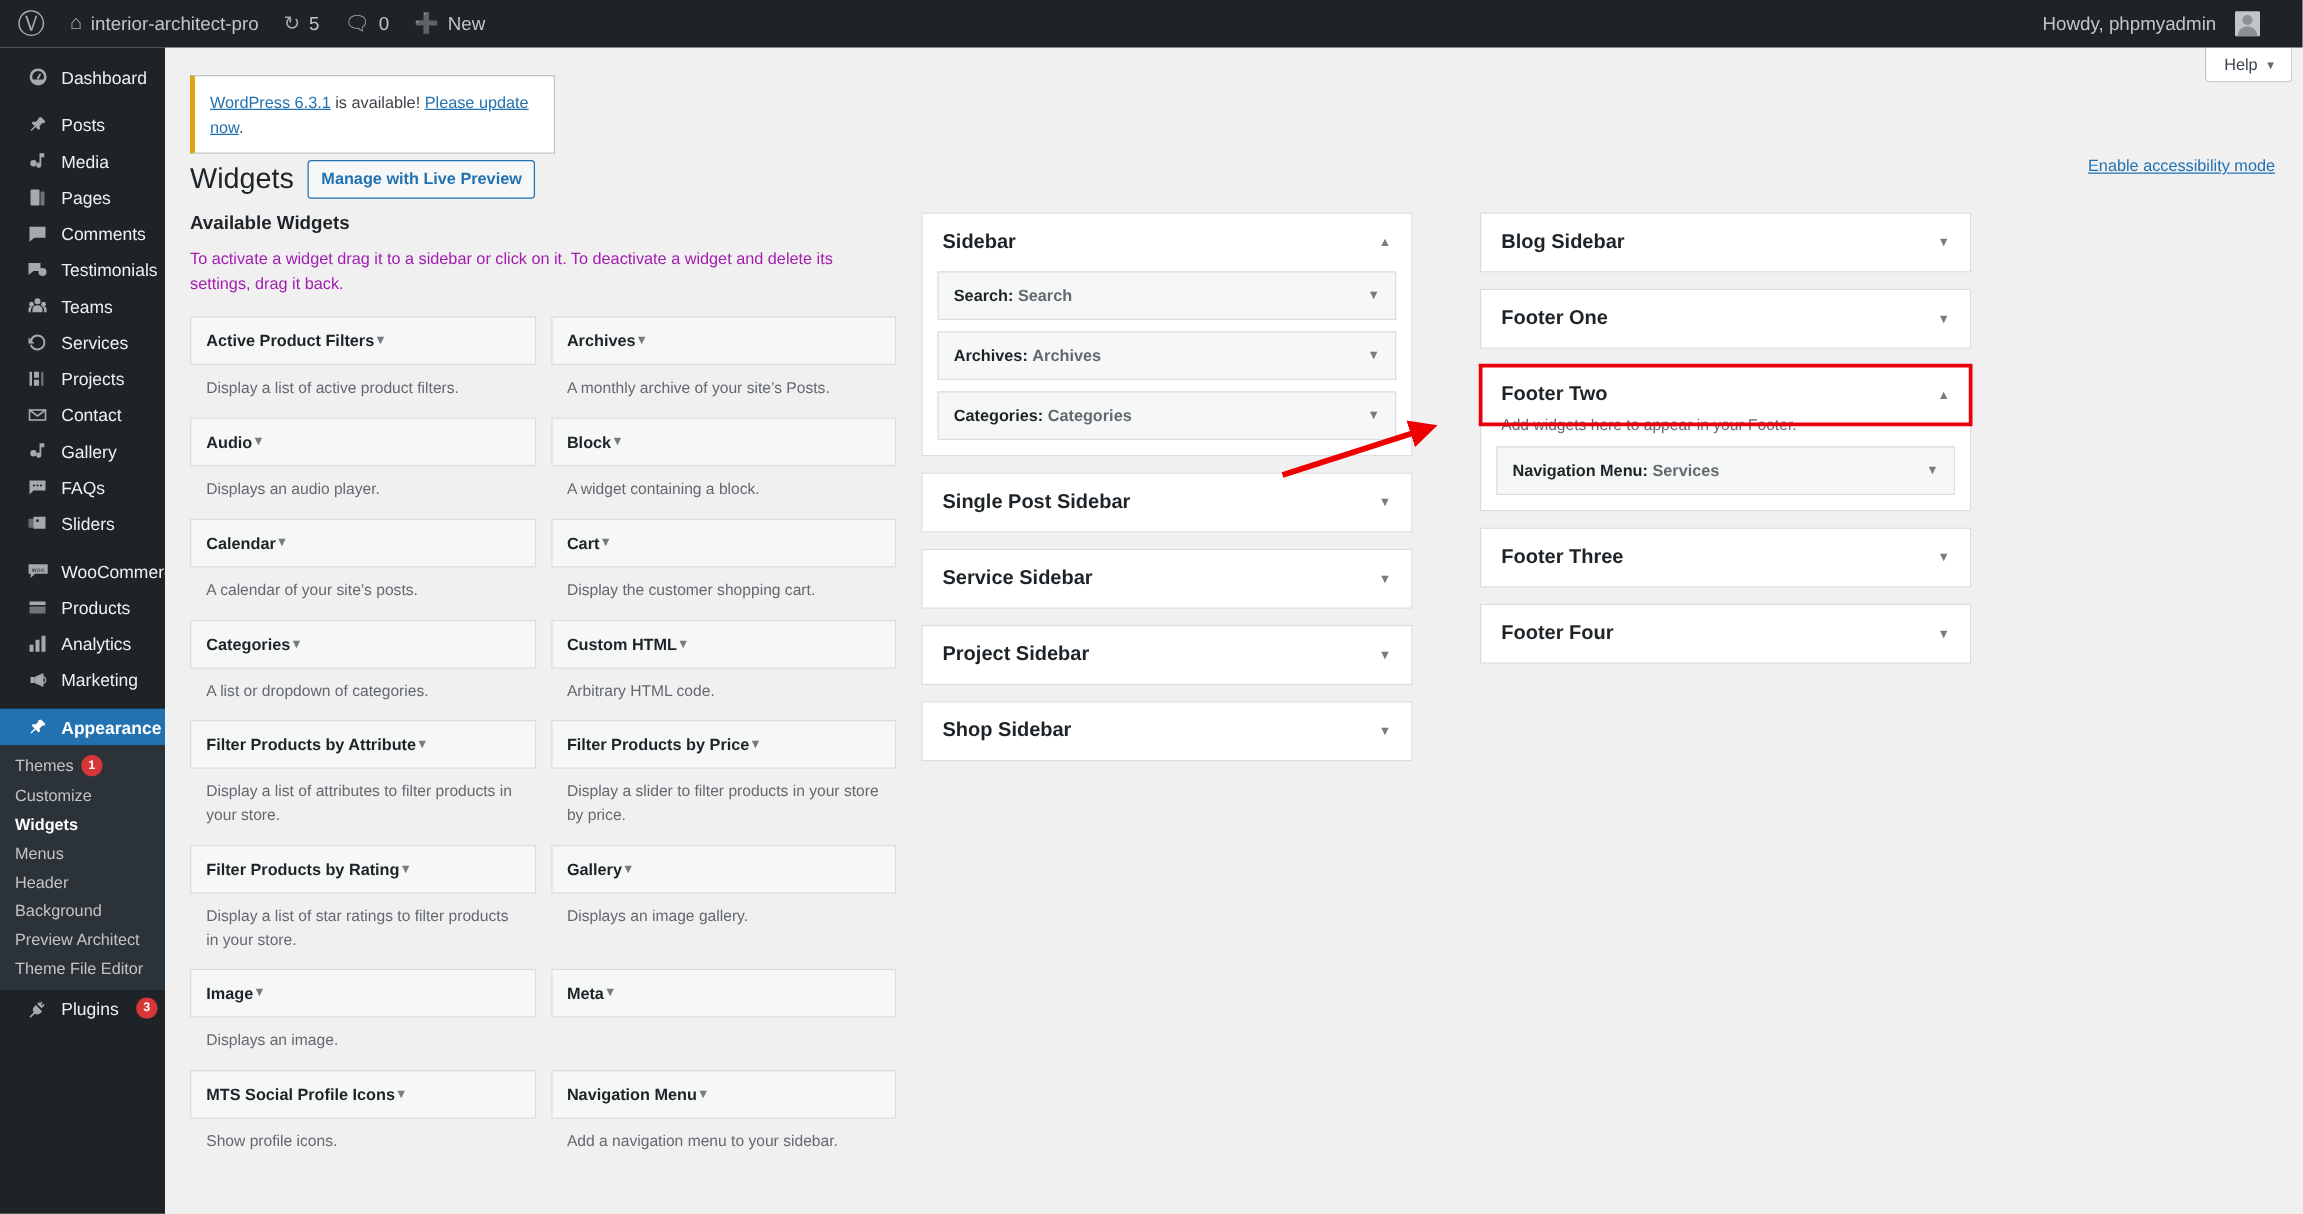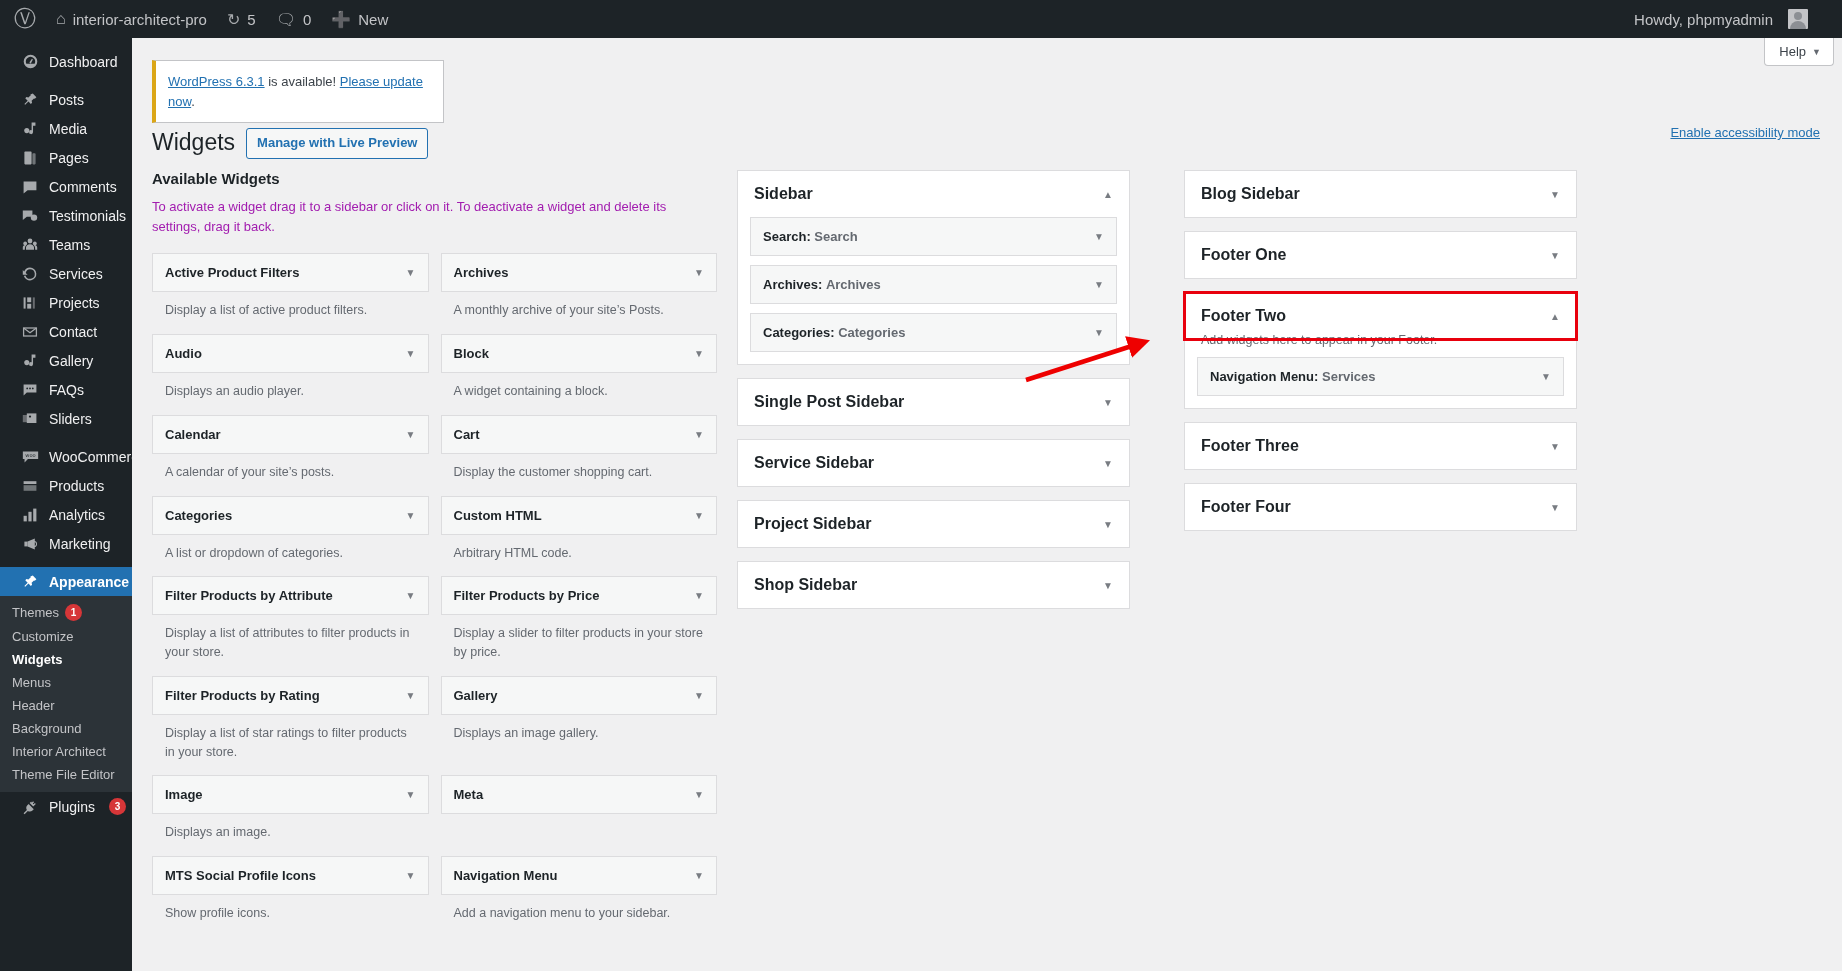--- a/index.html
+++ b/index.html
@@ -135,21 +135,21 @@
     width: 565px;
   }
   h2.section-title { font-size: 15px; font-weight: 700; color: #1d2327; margin-bottom: 10px; }
   .section-desc { font-size: 13px; color: #a21caf; line-height: 1.55; margin-bottom: 16px; max-width: 545px; }
 
   .widget-grid { display: grid; grid-template-columns: 1fr 1fr; column-gap: 12px; }
   .widget-cell { margin-bottom: 14px; }
   .widget-box {
     background: #f6f7f7; border: 1px solid #dcdcde;
     padding: 11px 12px;
-    display: flex; align-items: center; justify-content: space-between;
+    display: flex; align-items: center; 
     cursor: move;
   }
   .widget-box .w-title { font-size: 13px; font-weight: 700; color: #1d2327; }
   .widget-box .w-caret { font-size: 10px; color: #787c82; }
   .widget-desc { font-size: 12.5px; color: #646970; padding: 9px 12px 0 13px; line-height: 1.5; }
 
   
   .col-sidebars {
     position: absolute; left: 605px; top: 132px; width: 393px;
   }
@@ -412,21 +412,21 @@
     <a class="sub-item" href="#">
       <span>Menus</span>
     </a>
     <a class="sub-item" href="#">
       <span>Header</span>
     </a>
     <a class="sub-item" href="#">
       <span>Background</span>
     </a>
     <a class="sub-item" href="#">
-      <span>Interior Architect</span>
+      <span>Preview Architect</span>
     </a>
     <a class="sub-item" href="#">
       <span>Theme File Editor</span>
     </a>
   </div>
 
   <a class="menu-item" href="#">
     <span class="m-ico">
       <svg width="16" height="16" viewBox="0 0 20 20" fill="currentColor">
           <path d="M12.8 1.8l-3.2 3.2 4.4 4.4 3.2-3.2-1.1-1.1-1.6 1.6-1-1 1.6-1.6-1.2-1.2-1.6 1.6-1-1 1.6-1.6-1.1-1.1zM8.3 6.3l-1.6 1.6c-1.6 1.6-1.8 4-.6 5.8L2 17.8 3.2 19l4.1-4.1c1.8 1.2 4.2 1 5.8-.6l1.6-1.6-6.4-6.4z"></path>

